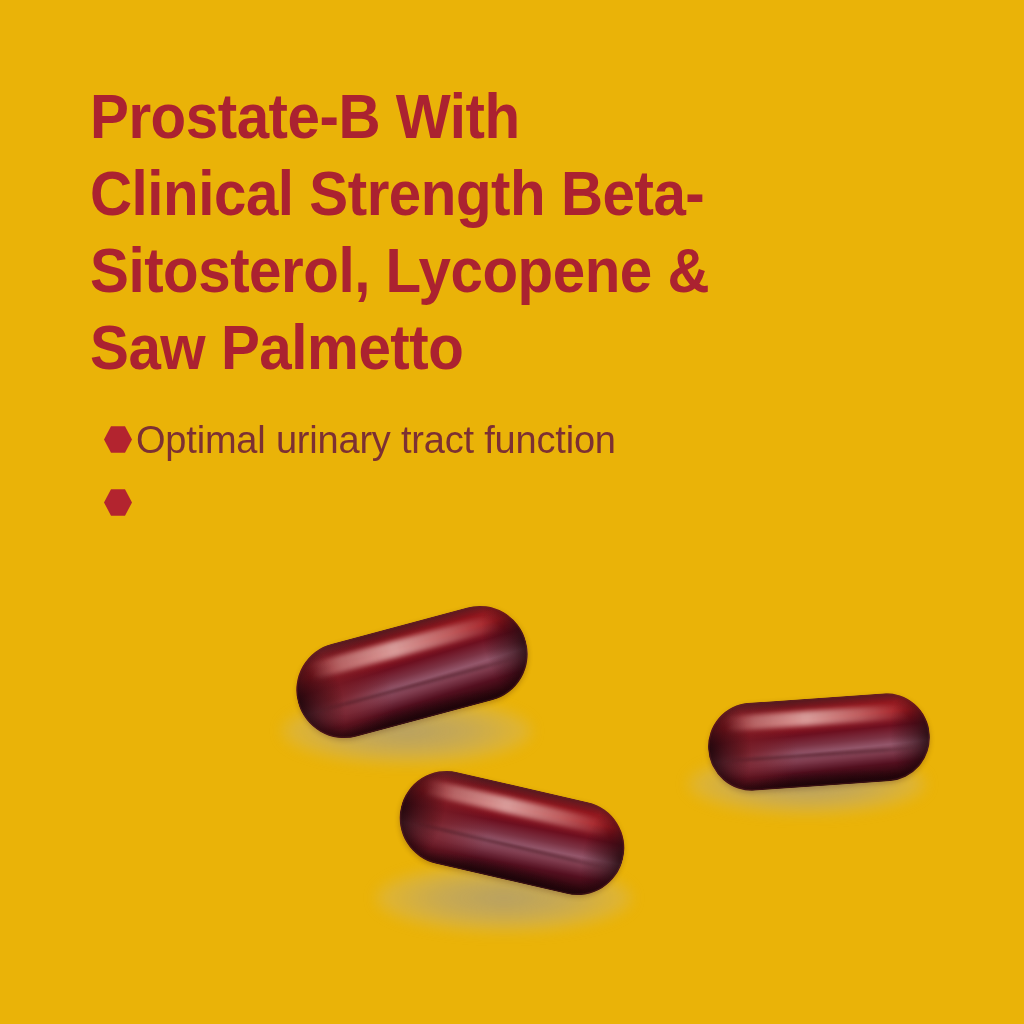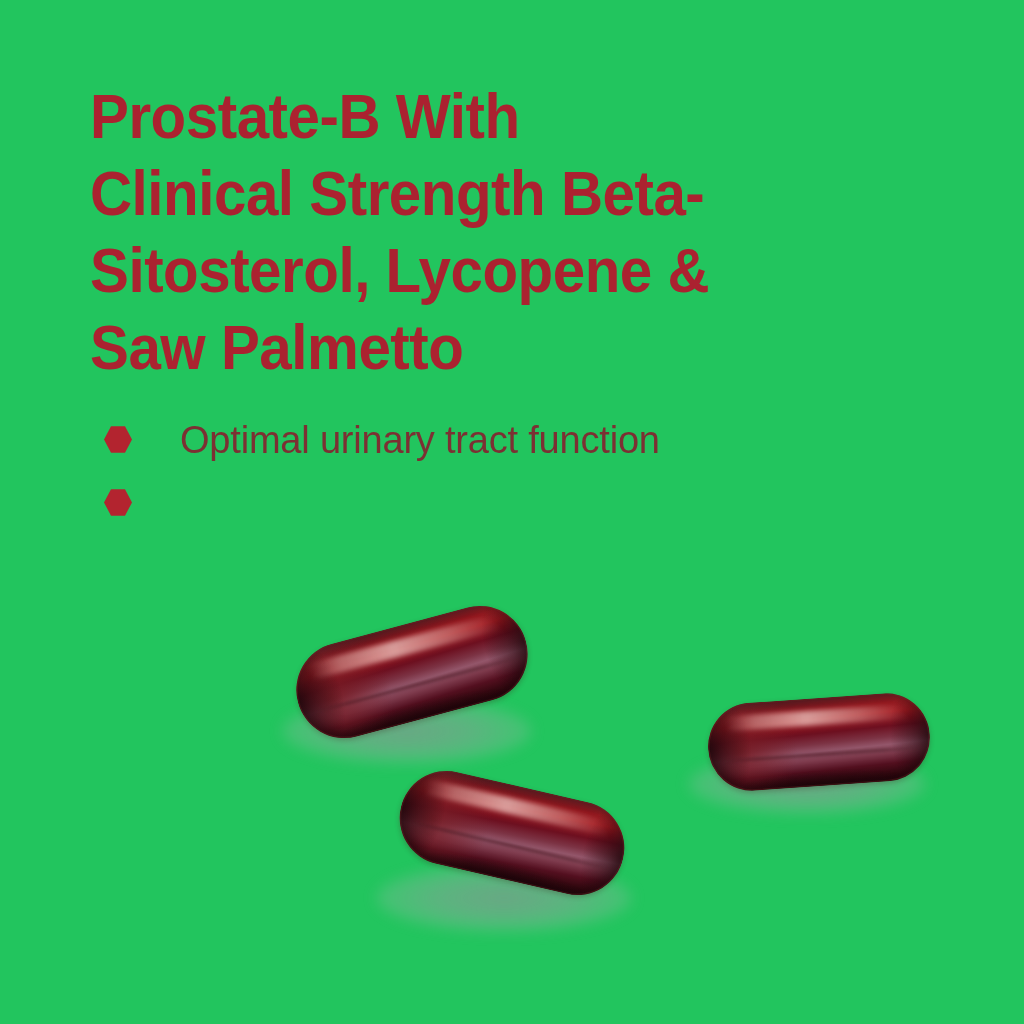--- a/index.html
+++ b/index.html
@@ -13,21 +13,21 @@
     background:#efede8;
     font-family:"Liberation Sans", sans-serif;
     position:relative;
   }
 
   
   #stage {
     position:absolute;
     inset:0;
     width:1024px; height:1024px;
-    background:#22c55e;
+    background:#eab308;
   }
 
   
   #headline {
     position:absolute;
     left:90px;
     top:78px;
     width:830px;
     color:#ab2230;
     font-family:"Liberation Sans", sans-serif;
@@ -57,21 +57,20 @@
   .hex-marker {
     width:28px;
     height:28px;
     flex:0 0 28px;
     background:#b3242f;
     clip-path:polygon(25% 3%, 75% 3%, 100% 50%, 75% 97%, 25% 97%, 0% 50%);
     margin-right:4px;
   }
 
   .benefit-text {
-    margin-left:44px;
     color:#7c3033;
     font-size:38px;
     line-height:40px;
     font-weight:400;
     letter-spacing:-0.2px;
     white-space:nowrap;
   }
 
   
   #capsules {

